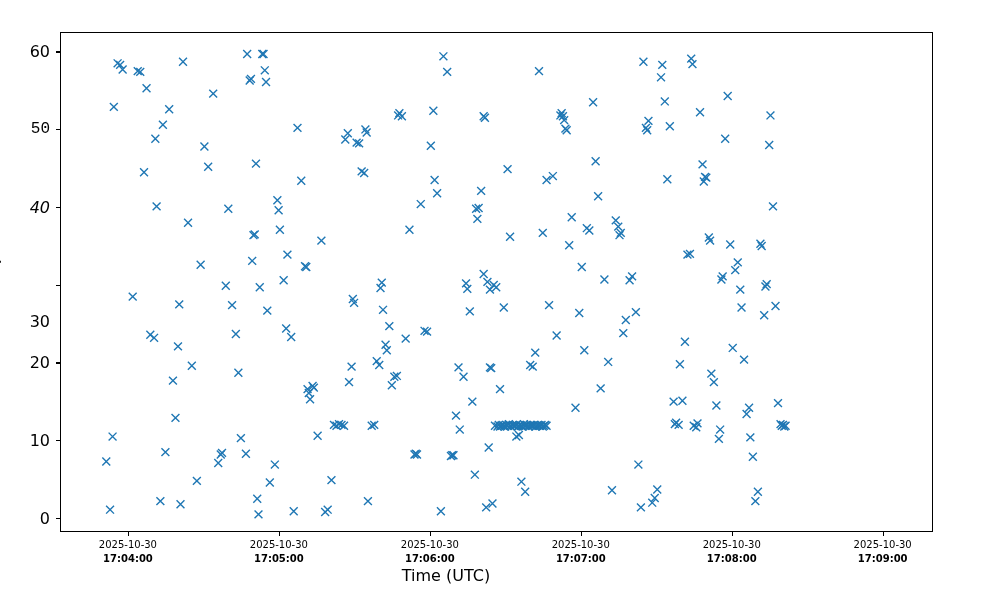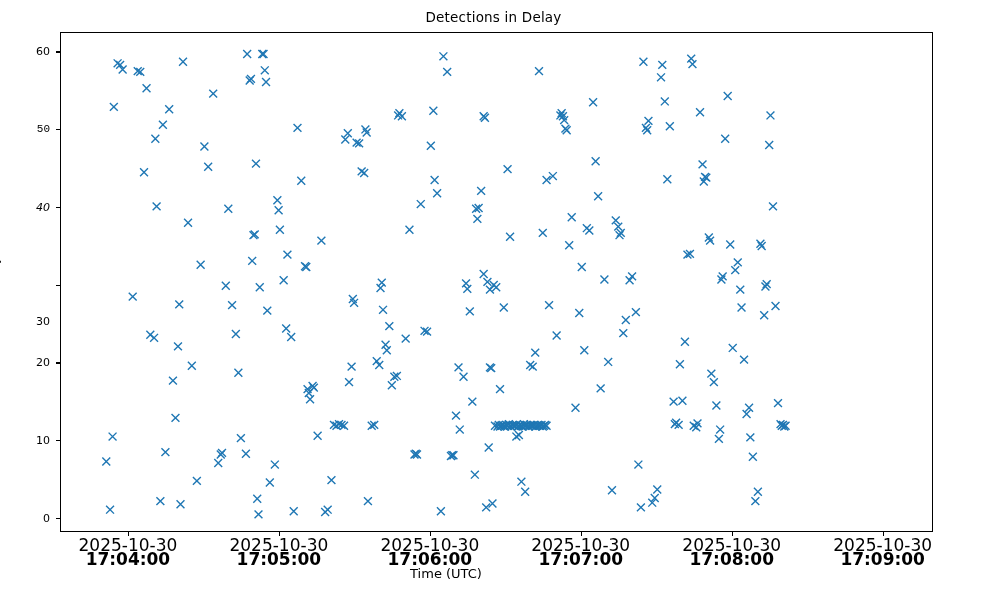--- a/index.html
+++ b/index.html
@@ -13,55 +13,54 @@
 
   
   #axes{
     position:absolute;left:60px;top:32px;width:873px;height:500px;
     border:1.1px solid #000000;box-sizing:border-box;background:#ffffff;
   }
   #data-layer{position:absolute;left:0;top:0;width:100%;height:100%;overflow:hidden;}
   #data-layer svg{position:absolute;left:0;top:0;}
 
   .ytick-label{
-    position:absolute;right:0;text-align:right;font-size:11px;color:#000000;
+    position:absolute;right:0;text-align:right;font-size:16px;color:#000000;
     transform:translateY(-50%);white-space:nowrap;
   }
   #ytick-labels{position:absolute;left:0px;top:32px;width:50px;height:500px;}
   .ytick-mark{position:absolute;left:56px;width:4px;height:1.1px;background:#000;}
   #ytick-marks{position:absolute;left:0;top:32px;width:60px;height:500px;}
 
   #xtick-marks{position:absolute;left:60px;top:532px;width:873px;height:6px;}
   .xtick-mark{position:absolute;top:0;width:1.1px;height:4px;background:#000;}
 
   #xtick-labels{position:absolute;left:0;top:538px;width:987px;height:34px;}
   .xtick-label{
-    position:absolute;top:0;font-size:17px;color:#000000;white-space:nowrap;
+    position:absolute;top:0;font-size:10px;color:#000000;white-space:nowrap;
     transform:translateX(-50%);text-align:center;line-height:14px;
   }
   .xtick-label .xt-date{display:block;}
   .xtick-label .xt-time{display:block;font-weight:bold;}
 
   #ylabel{
     position:absolute;left:-6px;top:282px;width:200px;
     font-size:12px;color:#000000;text-align:center;
     transform:translate(-50%,-50%) rotate(-90deg);transform-origin:center center;
     white-space:nowrap;
   }
   #xlabel{
     position:absolute;left:0;top:566px;width:892px;text-align:center;
-    font-size:13px;color:#000000;
+    font-size:16px;color:#000000;
   }
 </style>
 </head>
 <body>
 
 <div id="figure">
 
-  <div id="plot-title">Detections in Delay</div>
 
   <div id="ylabel">Bistatic Delay (km)</div>
   <div id="xlabel">Time (UTC)</div>
 
   <div id="ytick-labels">
       <div class="ytick-label" style="top: 486.003px;">0</div>
       <div class="ytick-label" style="top: 408.243px;">10</div>
       <div class="ytick-label" style="top: 330.482px; margin-left: 16px;">20</div>
       <div class="ytick-label" style="top: 252.722px; margin-top: 36px;">30</div>
       <div class="ytick-label" style="top: 174.961px; font-style: italic;">40</div>

